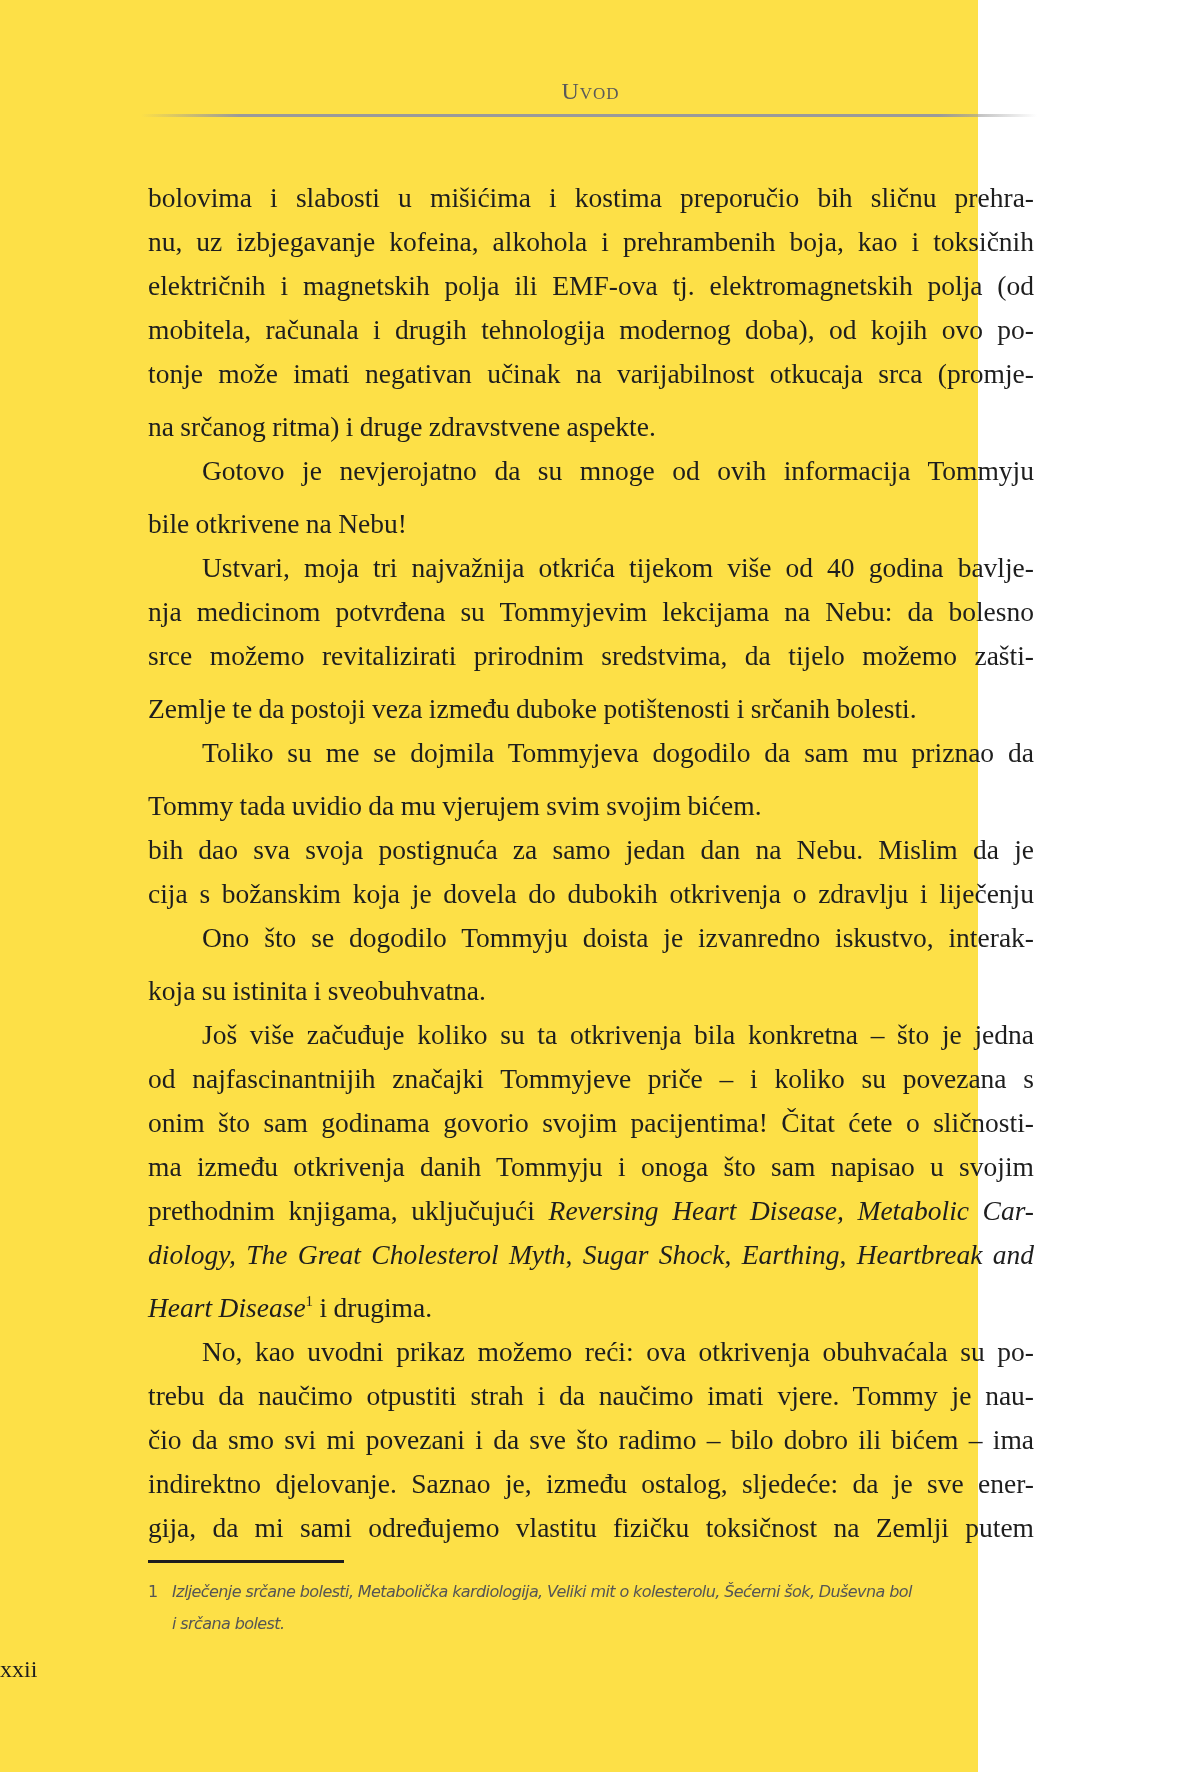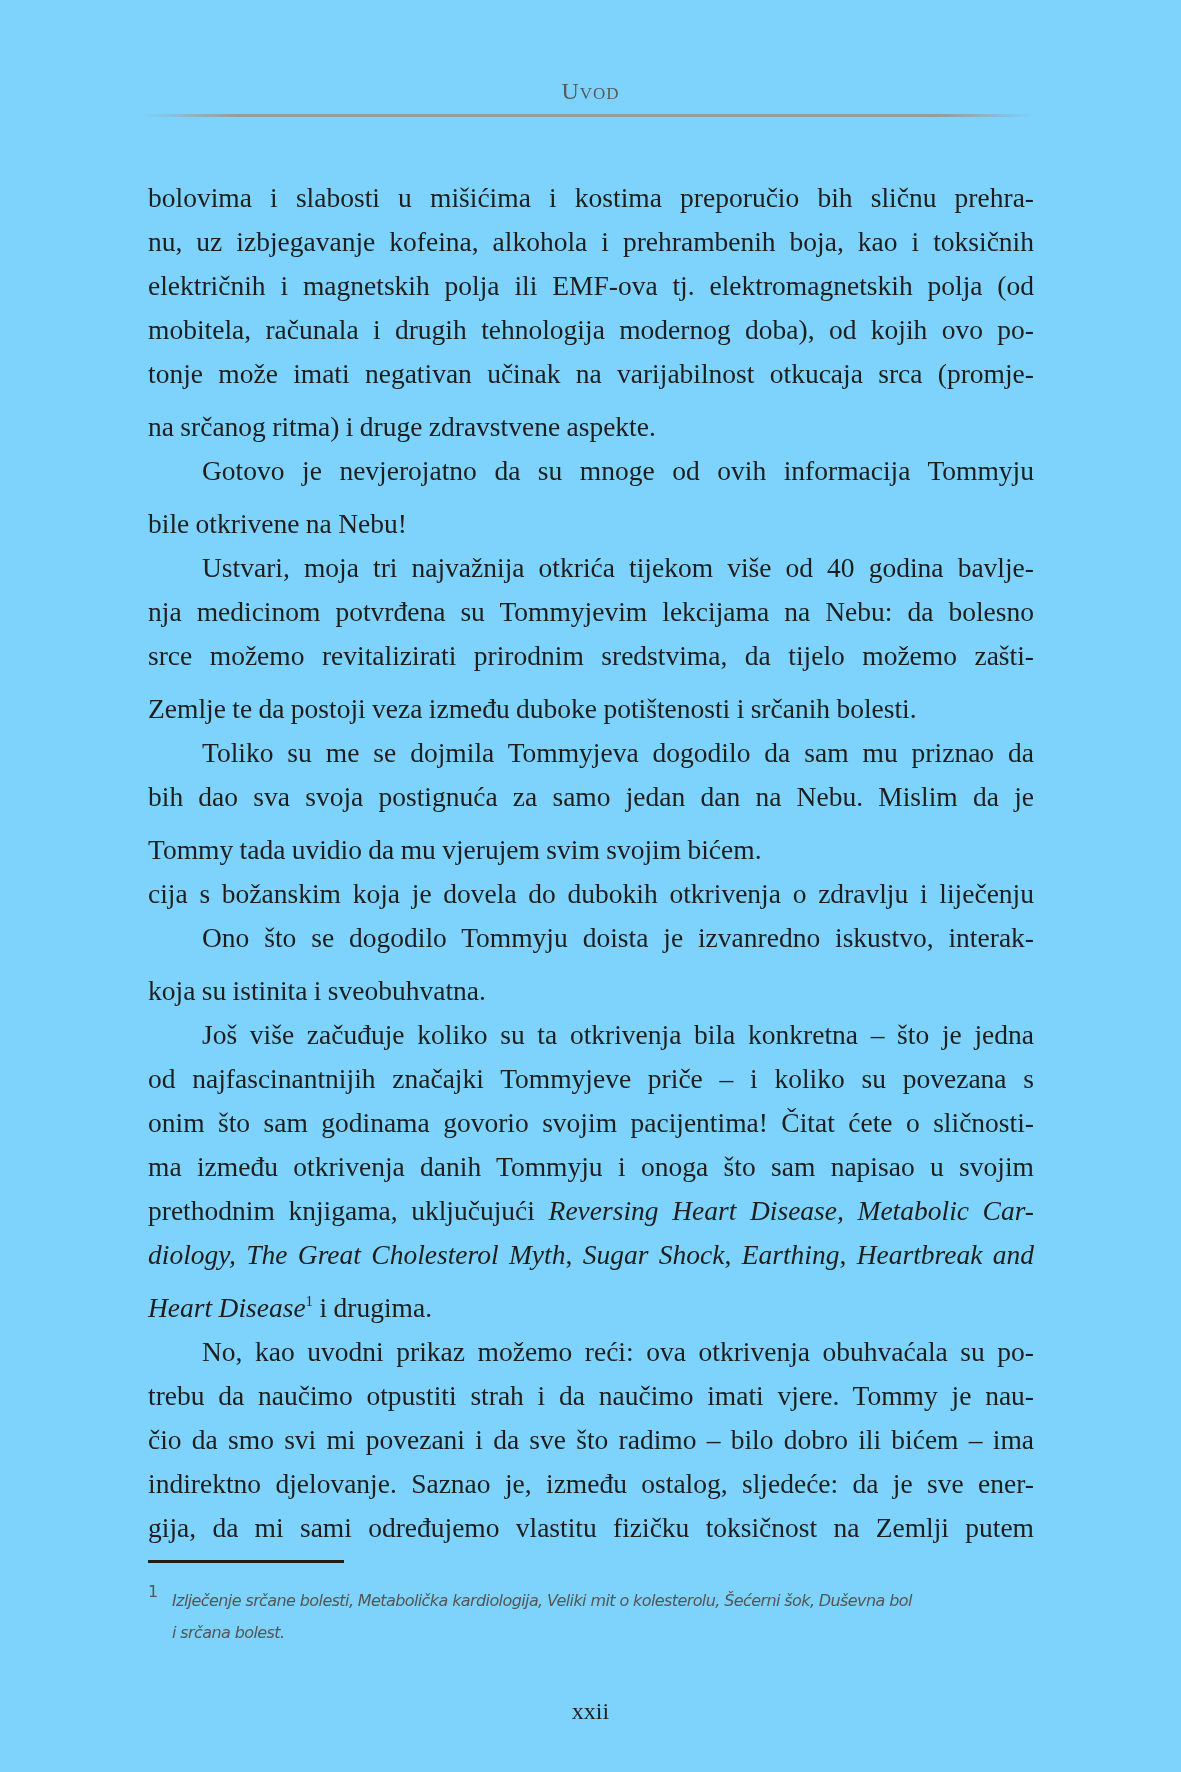--- a/index.html
+++ b/index.html
@@ -1,17 +1,17 @@
 <!DOCTYPE html>
 <html><head>
 <meta charset="utf-8">
 <style>
   html, body { margin: 0; padding: 0; background: #ffffff; }
   body { width: 1181px; height: 1772px; position: relative; overflow: hidden; }
-  .page { position: absolute; left: 0; top: 0; width: 1181px; height: 1772px; background: #7dd3fc; }
+  .page { position: absolute; left: 0; top: 0; width: 978px; height: 1772px; background: #fde047; }
   .running-head {
     position: absolute; left: 0; width: 1181px; top: 76px; text-align: center;
     font-family: "Liberation Serif", serif; font-size: 24px; color: #5a5a5a;
     letter-spacing: 1px; font-variant: small-caps; line-height: 30px;
   }
   .head-rule {
     position: absolute; left: 141px; top: 114px; width: 896px; height: 3px;
     background: linear-gradient(to right, rgba(150,150,150,0) 0%, #9a9a9a 11%, #9a9a9a 89%, rgba(150,150,150,0) 100%);
   }
   .body-text {
@@ -28,25 +28,25 @@
   sup.fn { font-size: 15px; vertical-align: 11px; line-height: 0; }
   .fn-rule {
     position: absolute; left: 148px; top: 1560px; width: 196px; height: 3px; background: #1e1e1e;
   }
   .footnote {
     position: absolute; left: 148px; top: 1576px; width: 890px;
     font-family: "DejaVu Sans", sans-serif; font-size: 16px; color: #555;
     line-height: 32px;
   }
   .fn-num { position: absolute; left: 0; top: 0; font-style: normal; }
-  .fn-text { position: absolute; left: 24px; top: 9px; width: 866px; font-style: italic; letter-spacing: -0.6px; }
+  .fn-text { position: absolute; left: 24px; top: 0; width: 866px; font-style: italic; letter-spacing: -0.6px; }
   .fn-text .fnl { display: block; white-space: nowrap; }
   .page-number {
-    position: absolute; left: 0; width: 1181px; top: 1654px; text-align: center;
-    font-family: "Liberation Serif", serif; font-size: 24px; color: #1e1e1e; line-height: 30px; margin-top: 42px;
+    position: absolute; left: 0; width: 1181px; top: 1654px; text-align: left;
+    font-family: "Liberation Serif", serif; font-size: 24px; color: #1e1e1e; line-height: 30px;
   }
 </style>
 </head>
 <body>
 
 <div class="page">
   <div class="running-head">Uvod</div>
   <div class="head-rule"></div>
 
   <div class="body-text" id="body-text">
@@ -63,22 +63,22 @@
         <span class="line last"><span>bile otkrivene na Nebu!</span></span>
       </div>
       <div>
         <span class="line indent"><span>Ustvari, moja tri najvažnija otkrića tijekom više od 40 godina bavlje-</span></span>
         <span class="line"><span>nja medicinom potvrđena su Tommyjevim lekcijama na Nebu: da bolesno</span></span>
         <span class="line"><span>srce možemo revitalizirati prirodnim sredstvima, da tijelo možemo zašti-</span></span>
         <span class="line last"><span>Zemlje te da postoji veza između duboke potištenosti i srčanih bolesti.</span></span>
       </div>
       <div>
         <span class="line indent"><span>Toliko su me se dojmila Tommyjeva dogodilo da sam mu priznao da</span></span>
+        <span class="line last"><span>Tommy tada uvidio da mu vjerujem svim svojim bićem.</span></span>
         <span class="line"><span>bih dao sva svoja postignuća za samo jedan dan na Nebu. Mislim da je</span></span>
-        <span class="line last"><span>Tommy tada uvidio da mu vjerujem svim svojim bićem.</span></span>
       </div>
       <div>
         <span class="line"><span>cija s božanskim koja je dovela do dubokih otkrivenja o zdravlju i liječenju</span></span>
         <span class="line indent"><span>Ono što se dogodilo Tommyju doista je izvanredno iskustvo, interak-</span></span>
         <span class="line last"><span>koja su istinita i sveobuhvatna.</span></span>
       </div>
       <div>
         <span class="line indent"><span>Još više začuđuje koliko su ta otkrivenja bila konkretna – što je jedna</span></span>
         <span class="line"><span>od najfascinantnijih značajki Tommyjeve priče – i koliko su povezana s</span></span>
         <span class="line"><span>onim što sam godinama govorio svojim pacijentima! Čitat ćete o sličnosti-</span></span>

